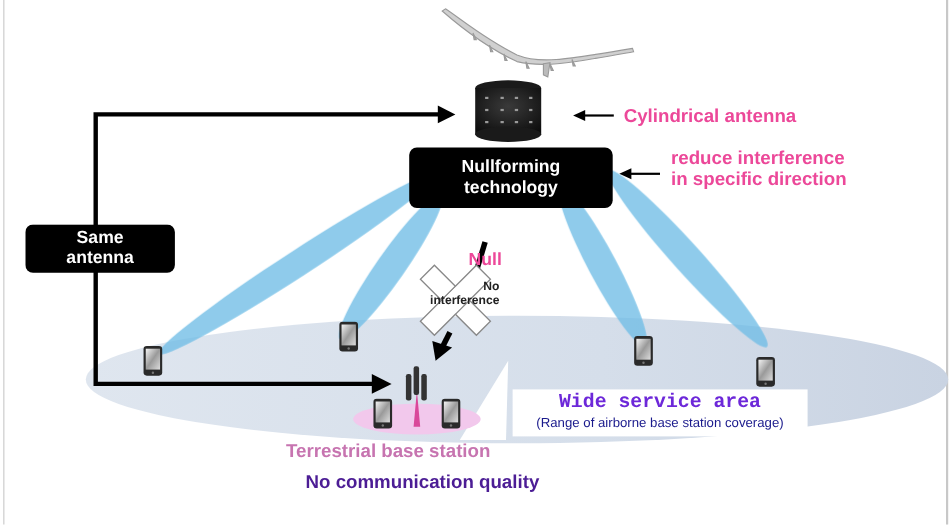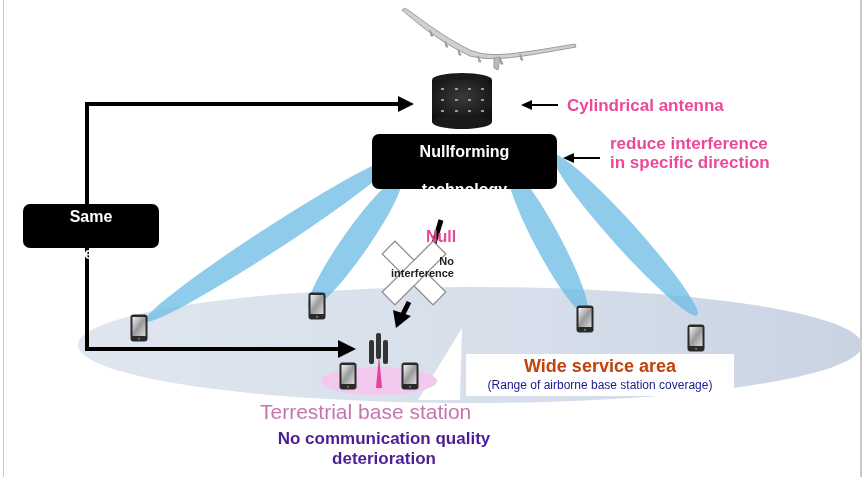--- a/index.html
+++ b/index.html
@@ -2,33 +2,33 @@
 <html><head>
 <meta charset="utf-8">
 <style>
   html, body { margin: 0; padding: 0; background: #ffffff; }
   body { width: 864px; height: 477px; position: relative; overflow: hidden; font-family: "Liberation Sans", sans-serif; }
   .frame-left { position: absolute; left: 3px; top: 0; width: 1px; height: 477px; background: #c8c8c8; }
   .frame-right { position: absolute; left: 860px; top: 0; width: 2px; height: 477px; background: #c8c8c8; }
   svg.scene { position: absolute; left: 0; top: 0; }
   .lbl { position: absolute; font-weight: bold; color: #ec4899; line-height: 1.12; white-space: nowrap; }
   .box { position: absolute; background: #000; color: #fff; border-radius: 7px; font-weight: bold; text-align: center; line-height: 1.15; display: flex; flex-direction: column; justify-content: center; align-items: center; }
-  .box span { display: block; margin-top: 19px; }
+  .box span { display: block; }
   .cyl-label { left: 567px; top: 96px; font-size: 17px; }
   .tech-label { left: 610px; top: 134px; font-size: 17px; }
   .tech-label span { display: block; }
   .null-label { left: 426px; top: 228px; font-size: 16px; }
   .nullforming-box { left: 372px; top: 134px; width: 185px; height: 55px; font-size: 16px; }
   .spectrum-box { left: 23px; top: 204px; width: 136px; height: 44px; font-size: 16px; }
   .nointerf { position: absolute; left: 378px; top: 256px; font-size: 11px; font-weight: bold; color: #222; text-align: right; line-height: 1.05; width: 76px; }
   .nointerf span { display: block; }
   .wide-box { position: absolute; left: 466px; top: 354px; width: 268px; height: 42px; background: #ffffff; text-align: center; }
-  .wide-title { display: block; font-weight: bold; font-size: 18px; color: #c2410c; margin-top: 2px; }
+  .wide-title { display: block; font-weight: bold; font-size: 18px; color: #6d28d9; margin-top: 2px; font-family: Liberation Mono, monospace; }
   .wide-sub { display: block; font-size: 12px; color: #1a1a8c; margin-top: 1px; }
-  .terr-label { position: absolute; left: 260px; top: 400px; font-size: 21px; font-weight: normal; color: #c774b0; white-space: nowrap; }
+  .terr-label { position: absolute; left: 260px; top: 400px; font-size: 17px; font-weight: bold; color: #c774b0; white-space: nowrap; }
   .noqual { position: absolute; left: 254px; top: 429px; width: 260px; text-align: center; font-size: 17px; font-weight: bold; color: #4c1d95; line-height: 1.2; }
   .noqual span { display: block; }
 </style>
 </head>
 <body>
 
 <div class="frame-left"></div>
 <div class="frame-right"></div>
 
 <svg class="scene" width="864" height="477" viewBox="0 0 864 477">
@@ -159,14 +159,13 @@
 
 <div class="wide-box">
   <span class="wide-title">Wide service area</span>
   <span class="wide-sub">(Range of airborne base station coverage)</span>
 </div>
 
 <div class="terr-label">Terrestrial base station</div>
 
 <div class="noqual">
   <span>No communication quality</span>
-  <span>deterioration</span>
 </div>
 
 </body></html>

